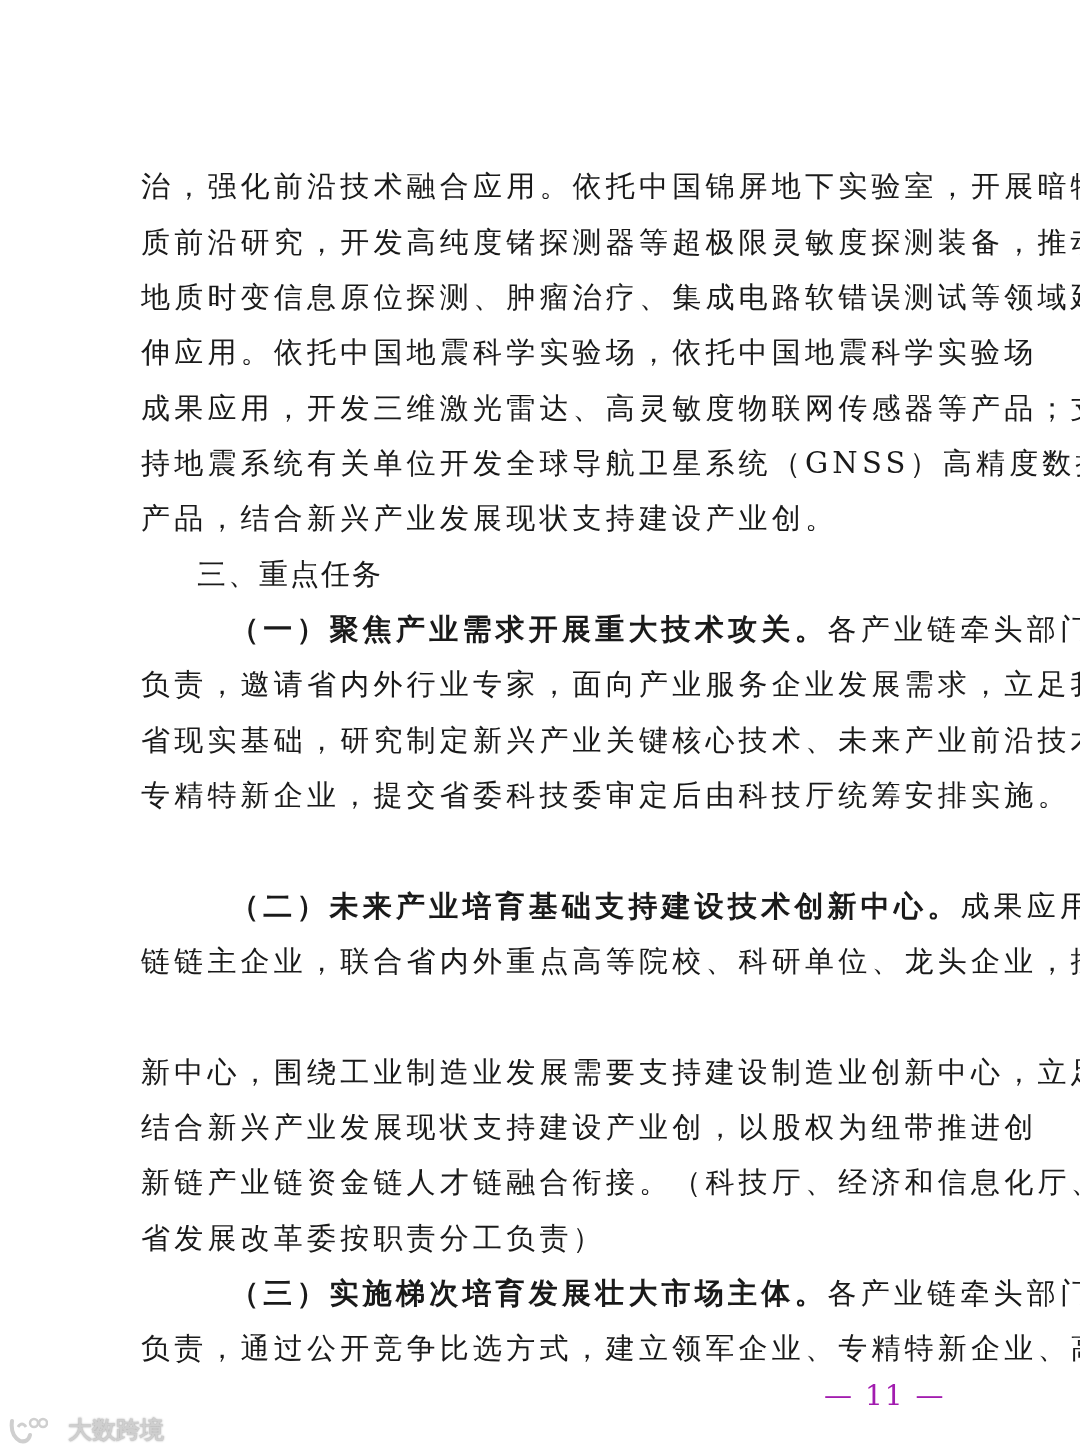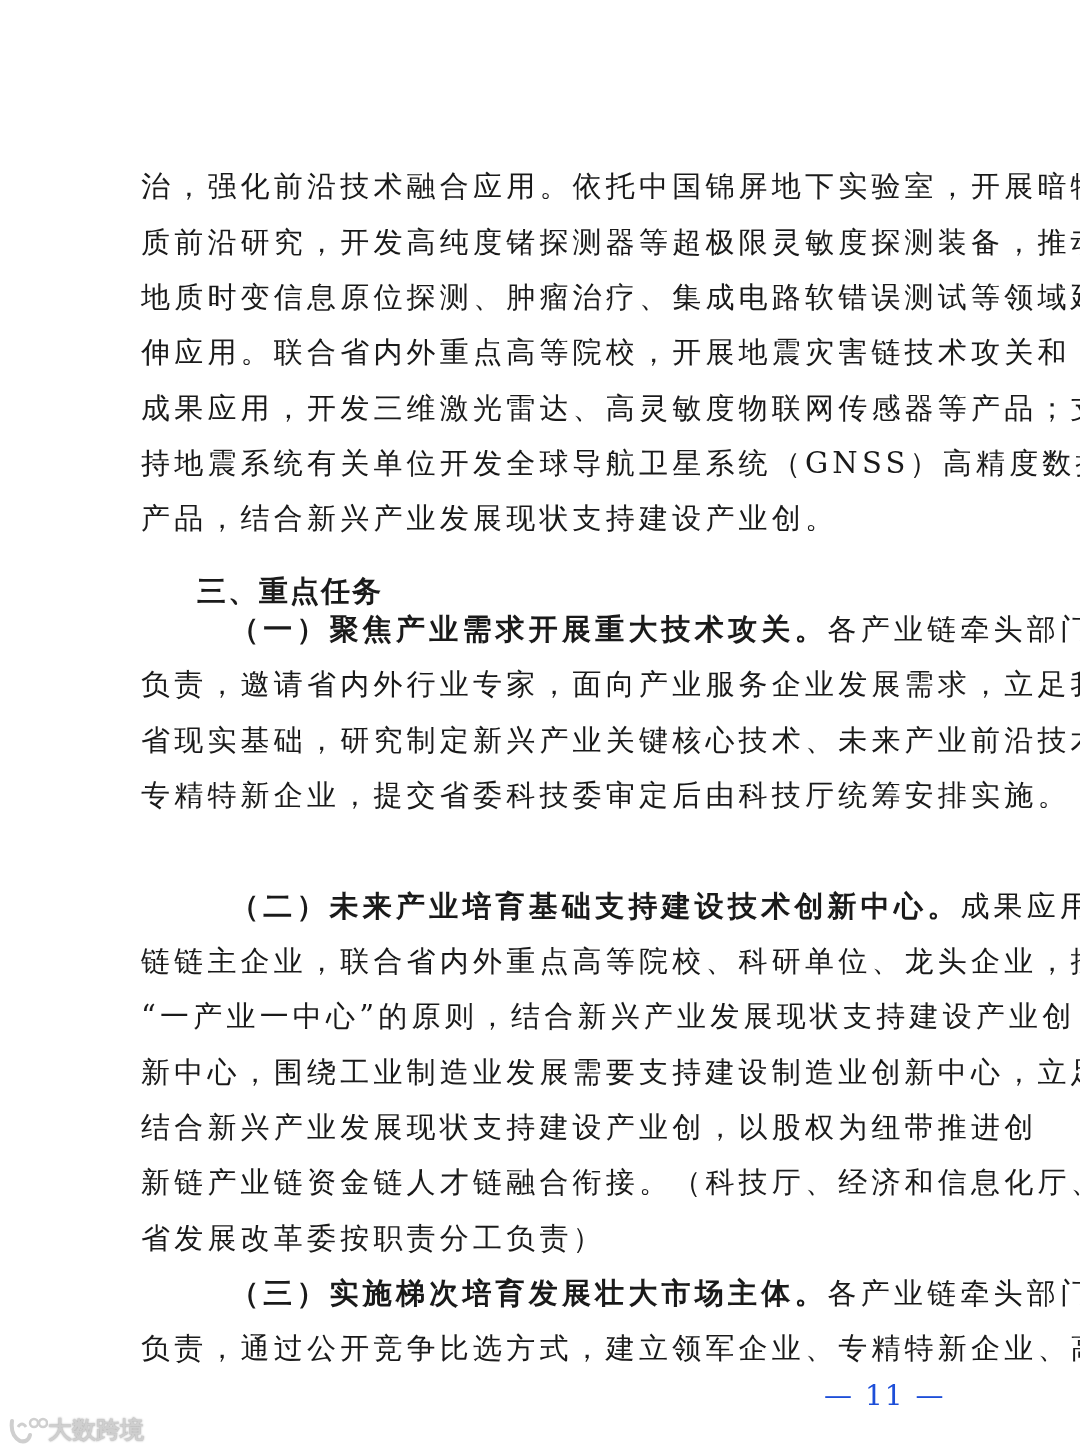--- a/index.html
+++ b/index.html
@@ -6,60 +6,59 @@
   body {
     width: 1080px; height: 1454px; background: #ffffff; position: relative; overflow: hidden;
     font-family: "DejaVu Serif", "Liberation Serif", serif; color: #1a1a1a;
   }
   .page { position: absolute; left: 0; top: 0; width: 1080px; height: 1454px; }
   .line {
     position: absolute; left: 141px; width: 800px; height: 40px;
     font-size: 29px; line-height: 40px; letter-spacing: 4.2px; white-space: nowrap;
   }
   .line.indent { left: 197px; width: 744px; }
-  .heading { font-family: "DejaVu Sans", "Liberation Sans", sans-serif; font-weight: bold; letter-spacing: 2px; margin-top: 17px; }
+  .heading { font-family: "DejaVu Sans", "Liberation Sans", sans-serif; font-weight: normal; letter-spacing: 2px; }
   .strong { font-weight: bold; margin-left: 33px; }
   .page-num {
     position: absolute; left: 824px; top: 1378px; font-size: 28px; line-height: 36px;
-    letter-spacing: 2px; color: #1d4ed8;
+    letter-spacing: 2px; color: #a21caf;
   }
   .watermark {
-    position: absolute; left: 8px; top: 1413px; height: 34px; display: flex; align-items: center; gap: 0;
+    position: absolute; left: 8px; top: 1413px; height: 34px; display: flex; align-items: center; gap: 20px;
     color: #cfcfcf; font-family: "DejaVu Sans", sans-serif; font-size: 24px; font-weight: bold;
     text-shadow: 0 0 2px #999;
   }
   .wm-logo { width: 40px; height: 30px; }
 </style>
 </head>
 <body>
 
 <div class="page">
 
   <div class="line" style="top:166px">治，强化前沿技术融合应用。依托中国锦屏地下实验室，开展暗物</div>
   <div class="line" style="top:222px">质前沿研究，开发高纯度锗探测器等超极限灵敏度探测装备，推动</div>
   <div class="line" style="top:277px">地质时变信息原位探测、肿瘤治疗、集成电路软错误测试等领域延</div>
-  <div class="line" style="top:332px">伸应用。联合省内外重点高等院校，开展地震灾害链技术攻关和</div>
+  <div class="line" style="top:332px">伸应用。依托中国地震科学实验场，依托中国地震科学实验场</div>
   <div class="line" style="top:388px">成果应用，开发三维激光雷达、高灵敏度物联网传感器等产品；支</div>
   <div class="line" style="top:443px">持地震系统有关单位开发全球导航卫星系统（GNSS）高精度数据</div>
   <div class="line" style="top:498px">产品，结合新兴产业发展现状支持建设产业创。</div>
 
   <div class="line indent heading" style="top:554px">三、重点任务</div>
 
   <div class="line indent" style="top:609px">
     <span class="strong">（一）聚焦产业需求开展重大技术攻关。</span><span>各产业链牵头部门</span>
   </div>
   <div class="line" style="top:664px">负责，邀请省内外行业专家，面向产业服务企业发展需求，立足我</div>
   <div class="line" style="top:720px">省现实基础，研究制定新兴产业关键核心技术、未来产业前沿技术</div>
   <div class="line" style="top:775px">专精特新企业，提交省委科技委审定后由科技厅统筹安排实施。</div>
 
   <div class="line indent" style="top:886px">
     <span class="strong">（二）未来产业培育基础支持建设技术创新中心。</span><span>成果应用</span>
   </div>
   <div class="line" style="top:941px">链链主企业，联合省内外重点高等院校、科研单位、龙头企业，按照</div>
-  <div class="line" style="top:996px">“一产业一中心”的原则，结合新兴产业发展现状支持建设产业创</div>
   <div class="line" style="top:1052px">新中心，围绕工业制造业发展需要支持建设制造业创新中心，立足</div>
   <div class="line" style="top:1107px">结合新兴产业发展现状支持建设产业创，以股权为纽带推进创</div>
   <div class="line" style="top:1162px">新链产业链资金链人才链融合衔接。（科技厅、经济和信息化厅、</div>
   <div class="line indent" style="top:1273px">
     <span class="strong">（三）实施梯次培育发展壮大市场主体。</span><span>各产业链牵头部门</span>
   </div>
 
   <div class="line" style="top:1218px">省发展改革委按职责分工负责）</div>
   <div class="line" style="top:1328px">负责，通过公开竞争比选方式，建立领军企业、专精特新企业、高成</div>
 

